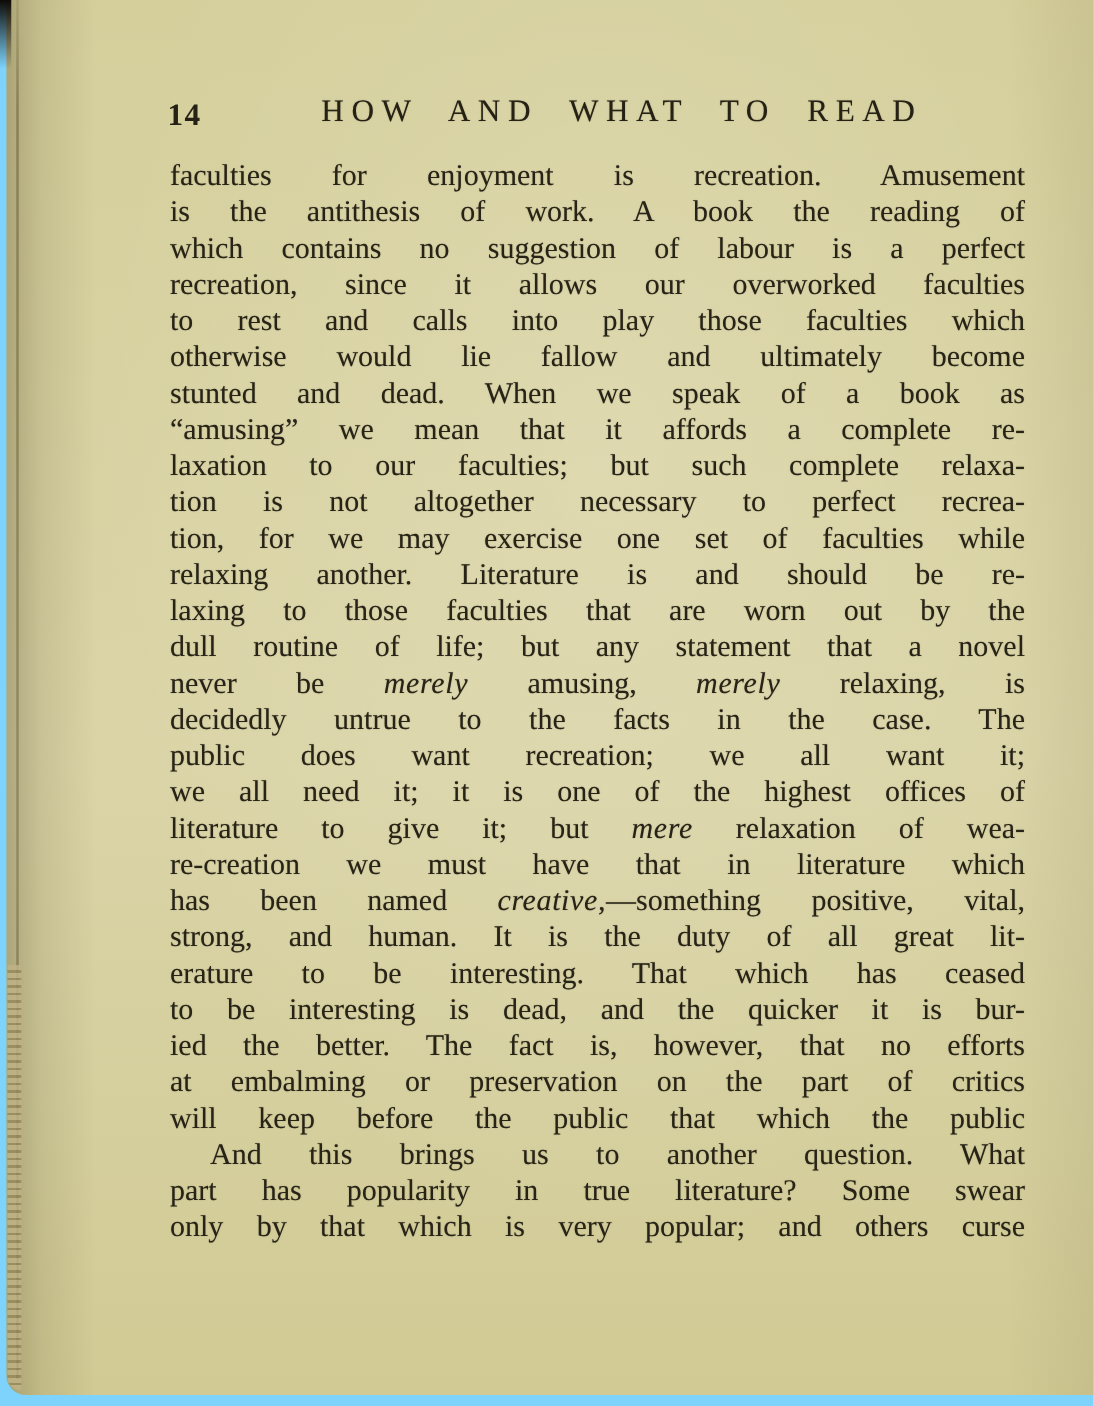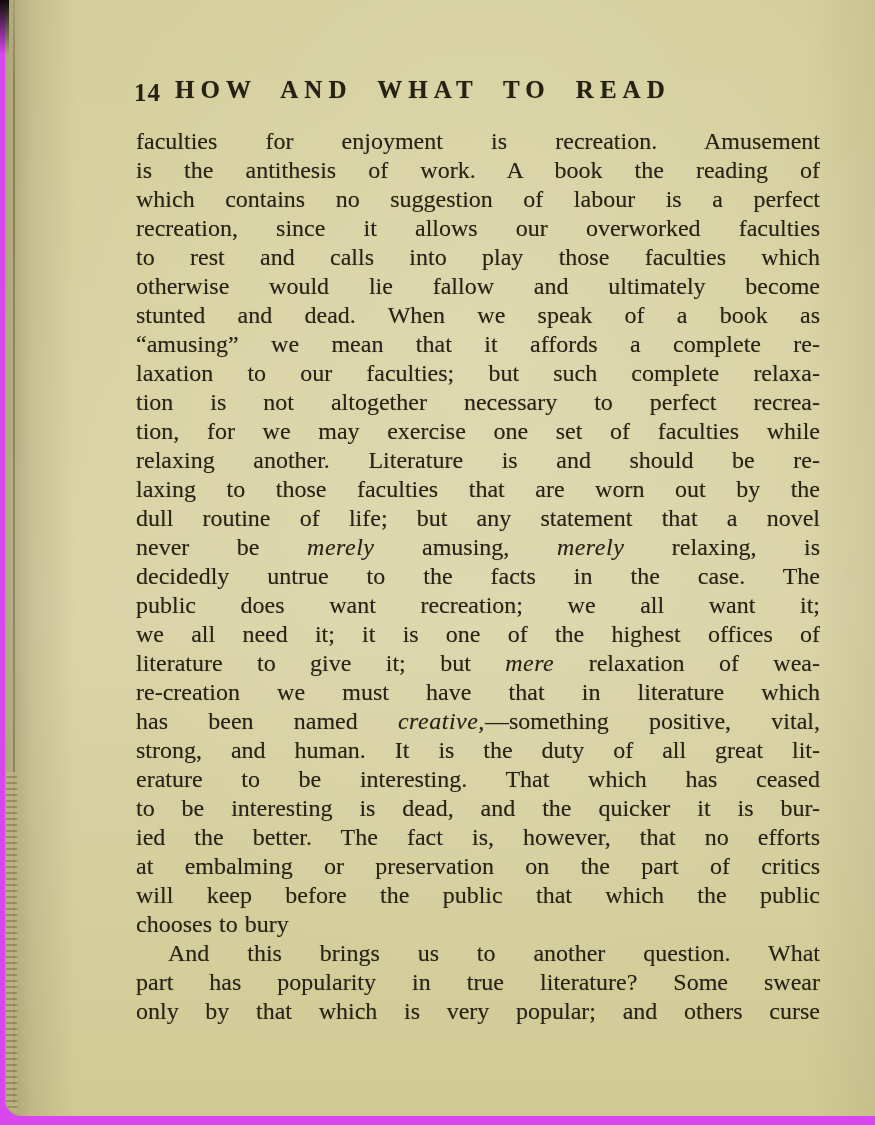--- a/index.html
+++ b/index.html
@@ -7,21 +7,21 @@
     padding: 0;
     width: 875px;
     height: 1125px;
     overflow: hidden;
     font-family: "Liberation Serif", "DejaVu Serif", serif;
   }
   .scan-root {
     position: relative;
     width: 875px;
     height: 1125px;
-    background: #d946ef;
+    background: #7dd3fc;
     overflow: hidden;
   }
   
   .book-page {
     position: absolute;
     left: 5px;
     top: 0;
     right: 0;
     bottom: 9px;
     border-bottom-left-radius: 16px;
@@ -76,24 +76,24 @@
   }
   .page-number {
     position: absolute;
     left: 14px;
     top: 3px;
     font-size: 25px;
     font-weight: 700;
     letter-spacing: 1px;
   }
   .running-title {
-    text-align: left;
+    text-align: center;
     padding-left: 55px;
     font-size: 25px;
-    font-weight: 700;
+    font-weight: 400;
     letter-spacing: 6px;
     word-spacing: 13px;
     white-space: nowrap;
     text-shadow: 0 0 1px rgba(45,40,22,0.4);
   }
   .body-text {
     position: absolute;
     left: 115px;
     top: 127px;
     width: 700px;
@@ -149,21 +149,20 @@
         <div class="line"><span>we all need it; it is one of the highest offices of</span></div>
         <div class="line"><span>literature to give it; but </span><em>mere</em><span> relaxation of wea-</span></div>
         <div class="line"><span>re-creation we must have that in literature which</span></div>
         <div class="line"><span>has been named </span><em>creative,</em><span>—something positive, vital,</span></div>
         <div class="line"><span>strong, and human. It is the duty of all great lit-</span></div>
         <div class="line"><span>erature to be interesting. That which has ceased</span></div>
         <div class="line"><span>to be interesting is dead, and the quicker it is bur-</span></div>
         <div class="line"><span>ied the better. The fact is, however, that no efforts</span></div>
         <div class="line"><span>at embalming or preservation on the part of critics</span></div>
         <div class="line"><span>will keep before the public that which the public</span></div>
-        <div class="line no-justify"><span>chooses to bury</span></div>
         <div class="line indent"><span>And this brings us to another question. What</span></div>
         <div class="line"><span>part has popularity in true literature? Some swear</span></div>
         <div class="line"><span>only by that which is very popular; and others curse</span></div>
       </div>
   </div>
   <div class="binding-line"></div>
   <div class="page-stack-edge"></div>
   <div class="corner-shadow"></div>
 </div>
 

